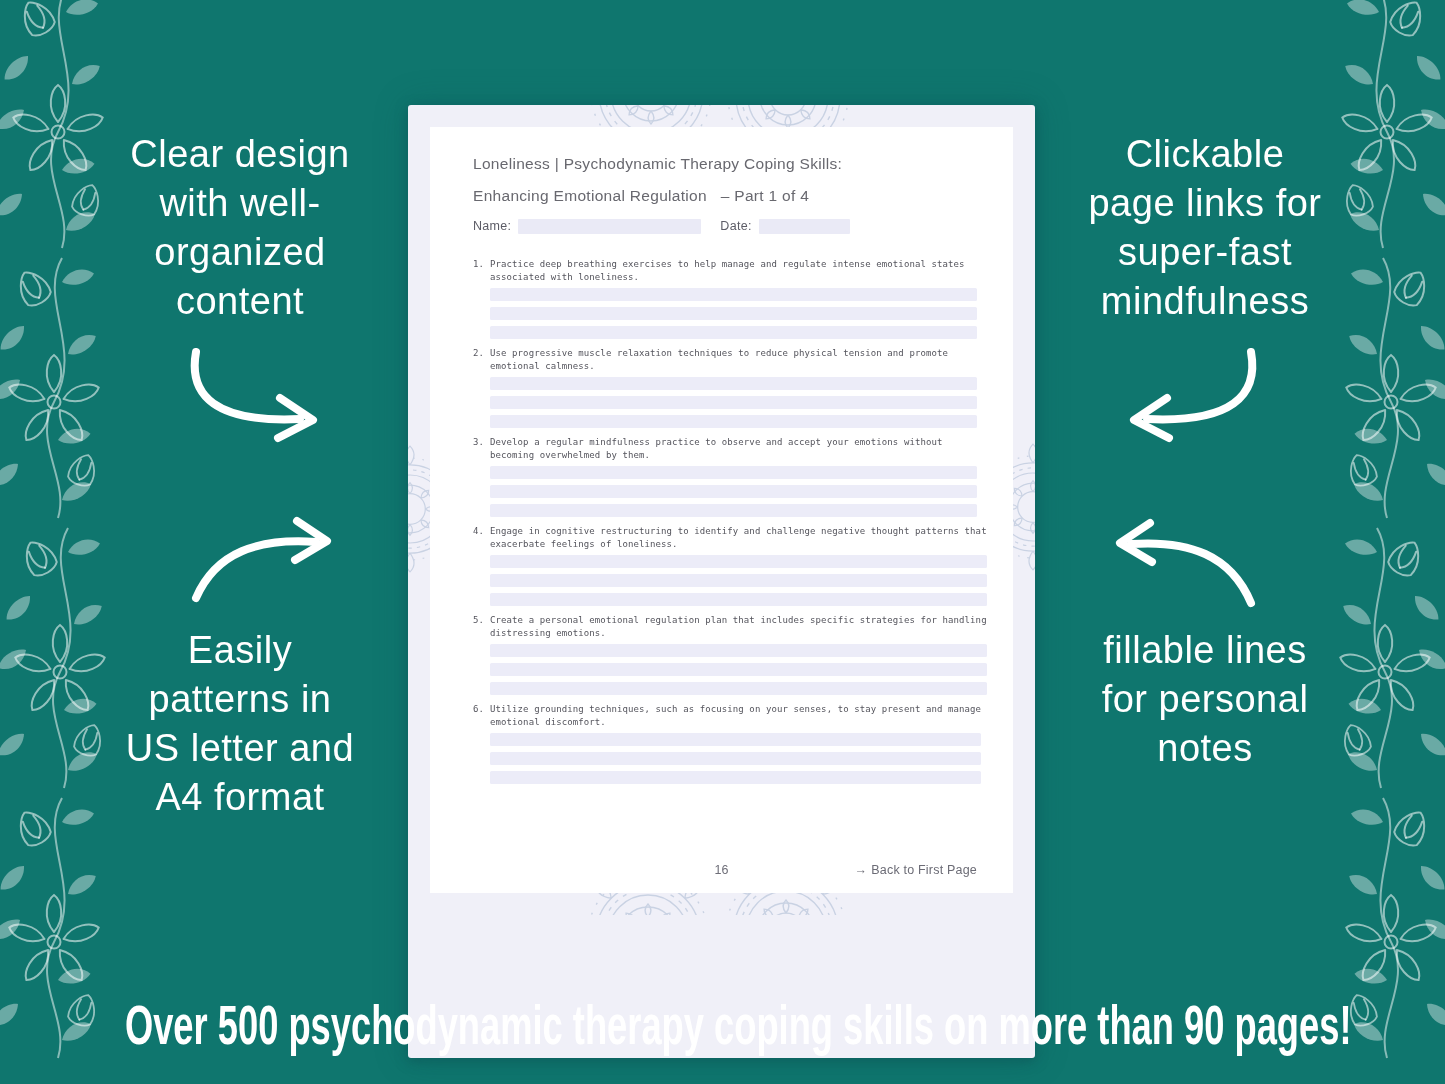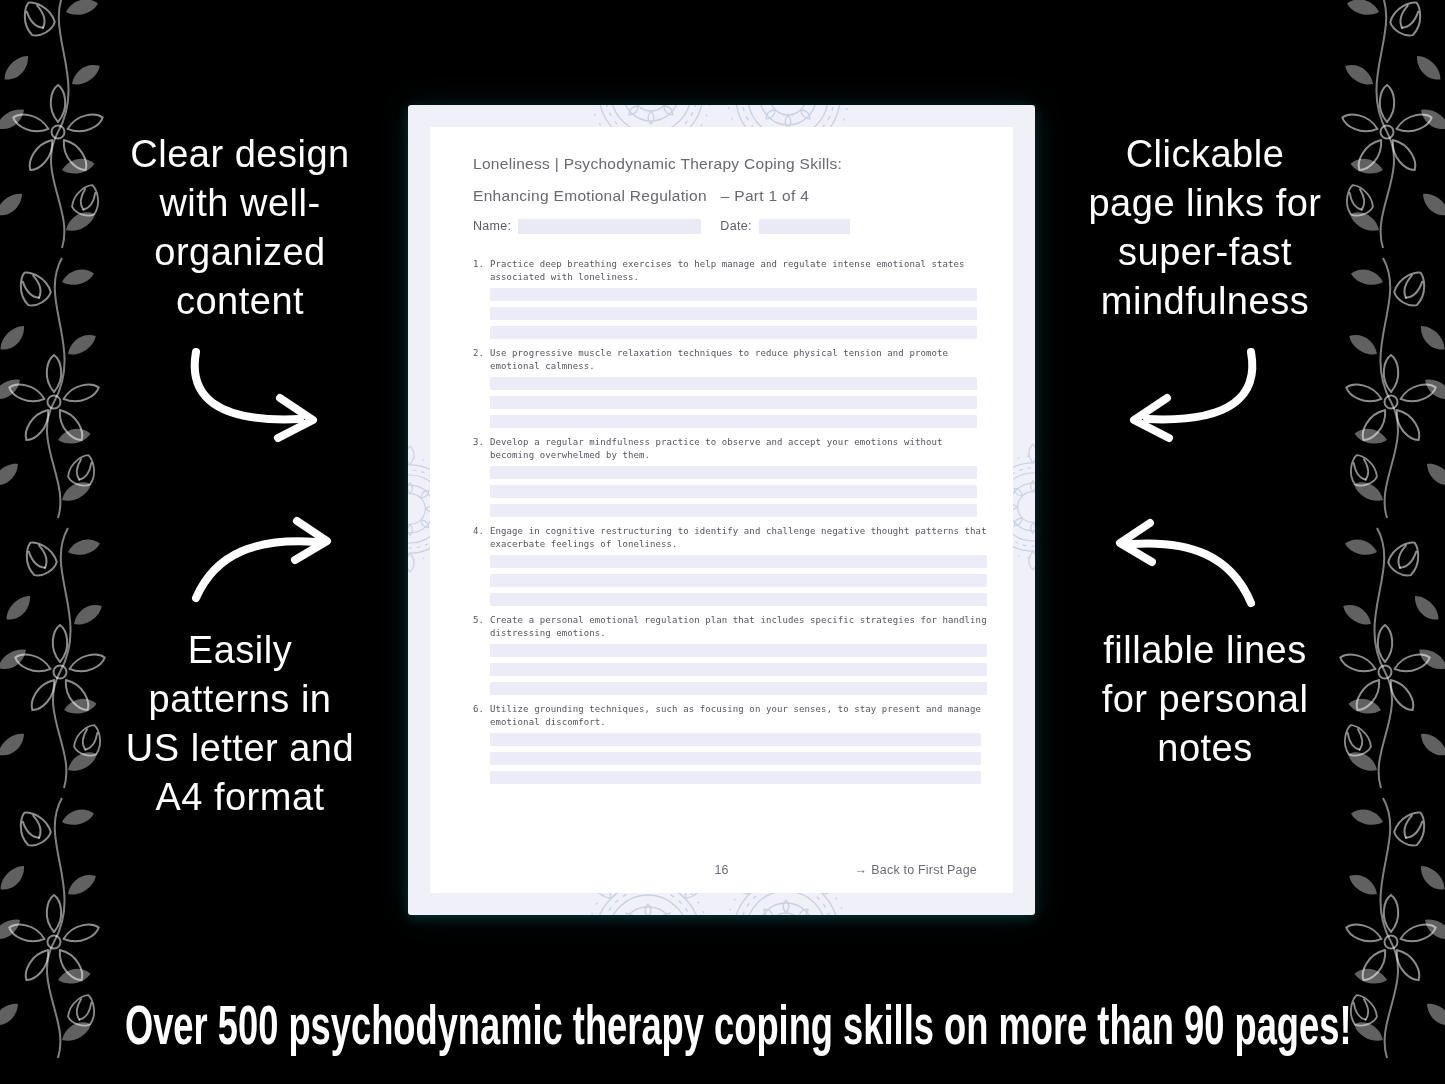--- a/index.html
+++ b/index.html
@@ -1,19 +1,19 @@
 <!DOCTYPE html>
 <html><head>
 <meta charset="utf-8">
 <style>
   * { margin:0; padding:0; box-sizing:border-box; }
   body { font-family:"Liberation Sans", sans-serif; }
   .canvas {
     position:relative; width:1445px; height:1084px; overflow:hidden;
-    background:#000000;
+    background:#0f766e;
   }
   
   .floral-svg { position:absolute; inset:0; width:1445px; height:1084px; pointer-events:none; }
   .vine   { stroke:rgba(255,255,255,0.50); stroke-width:2; fill:none; }
   .fl-out { stroke:rgba(255,255,255,0.55); stroke-width:2; fill:none; stroke-linecap:round; }
   .leaf   { fill:rgba(255,255,255,0.38); stroke:none; }
 
   
   .note {
     position:absolute; width:330px; text-align:center; color:#FFFFFF;
@@ -32,21 +32,21 @@
     position:absolute; left:0; top:993px; width:1445px; height:64px;
     display:flex; align-items:center; justify-content:center;padding-left:31px;
   }
   .banner span {
     color:#FFFFFF; font-weight:700; font-size:55px; white-space:nowrap;
     transform:scaleX(0.66); transform-origin:center; letter-spacing:0px;
   }
 
   
   .document {
-    position:absolute; left:408px; top:105px; width:627px; height:810px;
+    position:absolute; left:408px; top:105px; width:627px; height:953px;
     background:#F0F0F8; border-radius:3px; overflow:hidden;
     box-shadow:0 3px 12px rgba(13,82,85,0.55), 0 0 34px rgba(13,82,85,0.28);
   }
   .mandala-svg { position:absolute; inset:0; width:627px; height:810px; pointer-events:none; }
   .mandala-svg * { stroke:#C9D2E3; fill:none; stroke-width:1.4; }
   .page-white {
     position:absolute; left:22px; top:22px; width:583px; height:766px;
     background:#FFFFFF; padding:21px 36px 0 43px;
   }
   .doc-title { color:#68686F; font-size:15.5px; line-height:32px; letter-spacing:0.3px; white-space:pre; }

